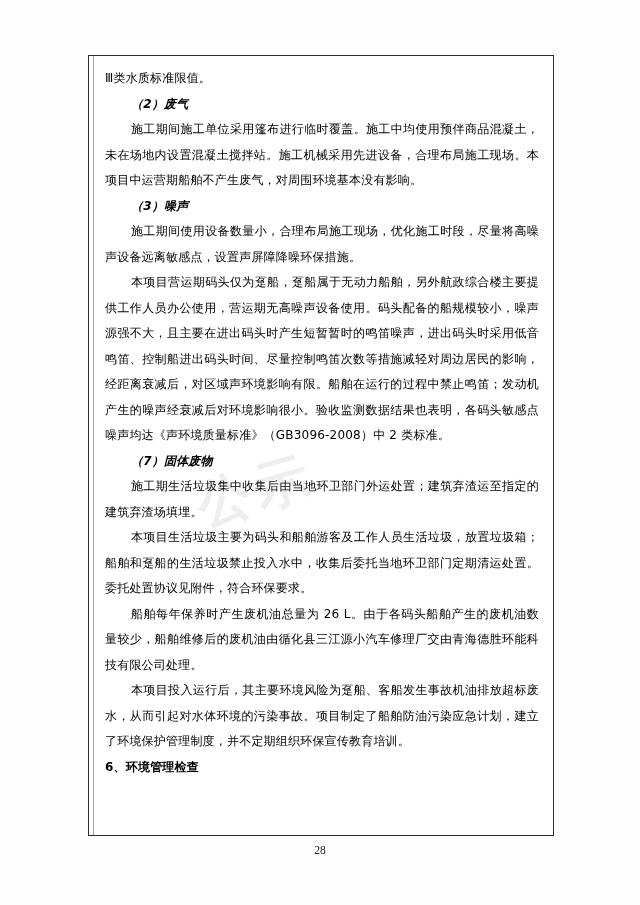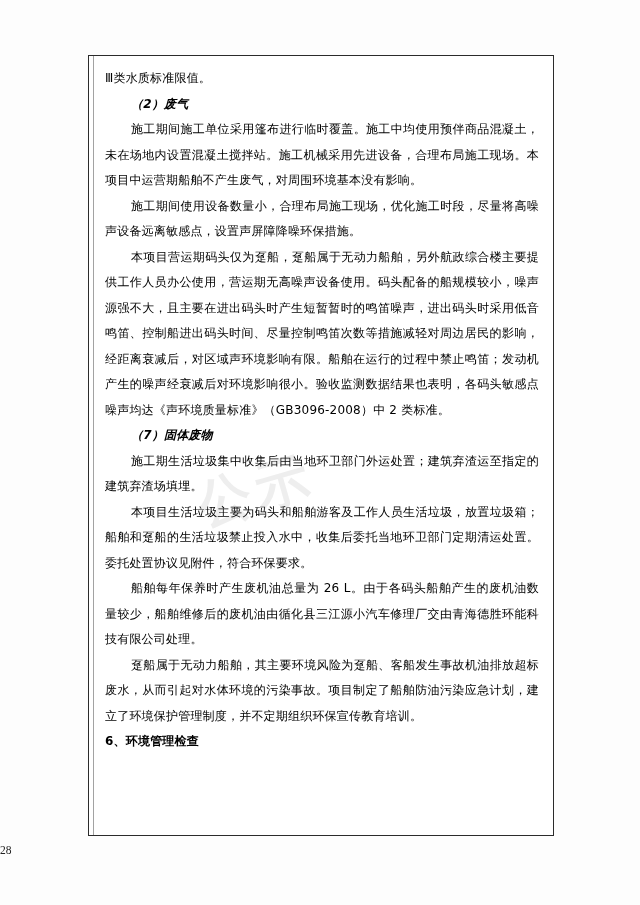--- a/index.html
+++ b/index.html
@@ -76,21 +76,21 @@
     text-indent: 0px;
   }
   .first-line {
     text-indent: 0px;
   }
   .page-number {
     position: absolute;
     left: 0;
     top: 844px;
     width: 640px;
-    text-align: left;
+    text-align: center;
     font-size: 11.5px;
     color: #222;
     font-family: "Liberation Serif", serif;
   }
   
   .watermark {
     position: absolute;
     left: 196px;
     top: 455px;
     font-size: 54px;
@@ -111,35 +111,36 @@
   <div class="doc-frame">
     <div class="left-rule" style="left:4px; top:0; height:100%;"></div>
     <div class="doc-inner">
 
       <p class="first-line">Ⅲ类水质标准限值。</p>
 
       <p class="heading">（2）废气</p>
 
       <p class="ind1">施工期间施工单位采用篷布进行临时覆盖。施工中均使用预伴商品混凝土，未在场地内设置混凝土搅拌站。施工机械采用先进设备，合理布局施工现场。本项目中运营期船舶不产生废气，对周围环境基本没有影响。</p>
 
+      <p class="heading">（3）噪声</p>
 
       <p class="ind1">施工期间使用设备数量小，合理布局施工现场，优化施工时段，尽量将高噪声设备远离敏感点，设置声屏障降噪环保措施。</p>
 
       <p class="ind1">本项目营运期码头仅为趸船，趸船属于无动力船舶，另外航政综合楼主要提供工作人员办公使用，营运期无高噪声设备使用。码头配备的船规模较小，噪声源强不大，且主要在进出码头时产生短暂暂时的鸣笛噪声，进出码头时采用低音鸣笛、控制船进出码头时间、尽量控制鸣笛次数等措施减轻对周边居民的影响，经距离衰减后，对区域声环境影响有限。船舶在运行的过程中禁止鸣笛；发动机产生的噪声经衰减后对环境影响很小。验收监测数据结果也表明，各码头敏感点噪声均达《声环境质量标准》（GB3096-2008）中 2 类标准。</p>
 
       <p class="heading">（7）固体废物</p>
 
       <p class="ind1">施工期生活垃圾集中收集后由当地环卫部门外运处置；建筑弃渣运至指定的建筑弃渣场填埋。</p>
 
       <p class="ind1">本项目生活垃圾主要为码头和船舶游客及工作人员生活垃圾，放置垃圾箱；船舶和趸船的生活垃圾禁止投入水中，收集后委托当地环卫部门定期清运处置。委托处置协议见附件，符合环保要求。</p>
 
       <p class="ind1">船舶每年保养时产生废机油总量为 26 L。由于各码头船舶产生的废机油数量较少，船舶维修后的废机油由循化县三江源小汽车修理厂交由青海德胜环能科技有限公司处理。</p>
 
 
-      <p class="ind1">趸船属于无动力船舶，其主要环境风险为趸船、客船发生事故机油排放超标废水，从而引起对水体环境的污染事故。项目制定了船舶防油污染应急计划，建立了环境保护管理制度，并不定期组织环保宣传教育培训。</p>
+      <p class="ind1">本项目投入运行后，其主要环境风险为趸船、客船发生事故机油排放超标废水，从而引起对水体环境的污染事故。项目制定了船舶防油污染应急计划，建立了环境保护管理制度，并不定期组织环保宣传教育培训。</p>
 
       <p class="heading-num">6、环境管理检查</p>
 
     </div>
   </div>
 
   <div class="watermark">公示</div>
 
   <div class="page-number">28</div>
 

